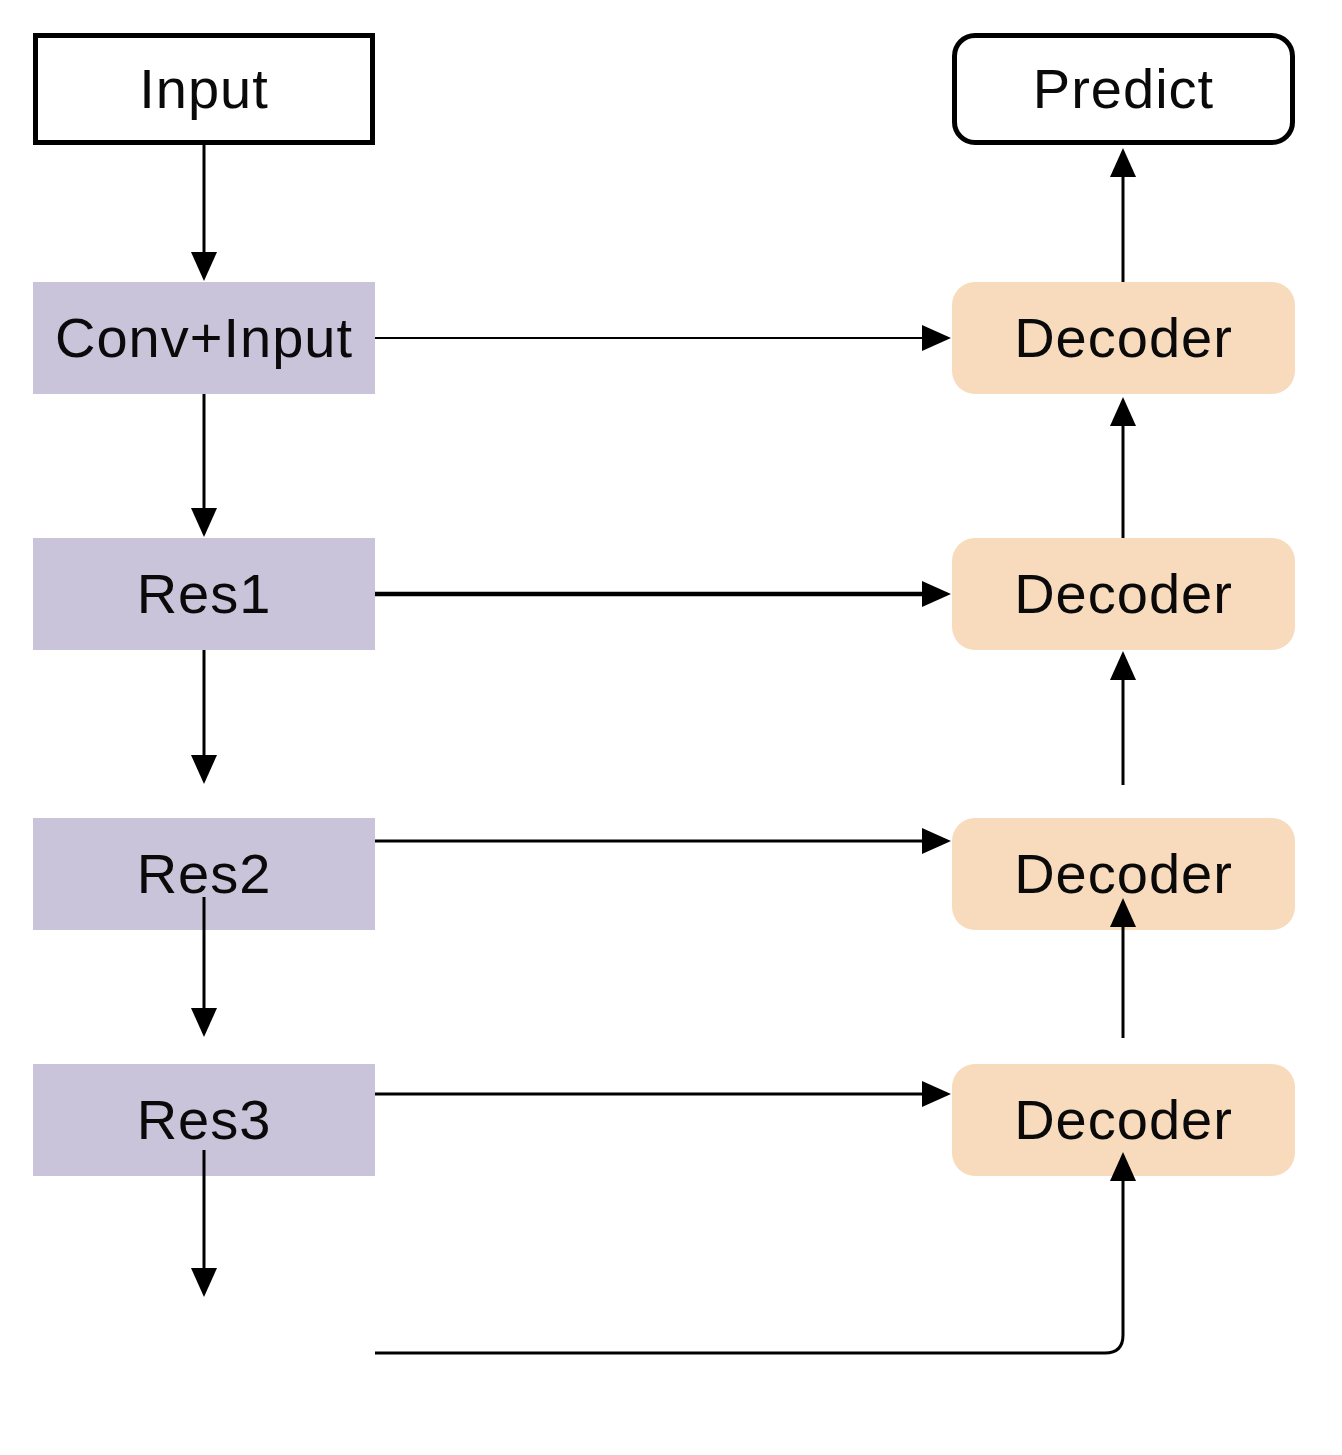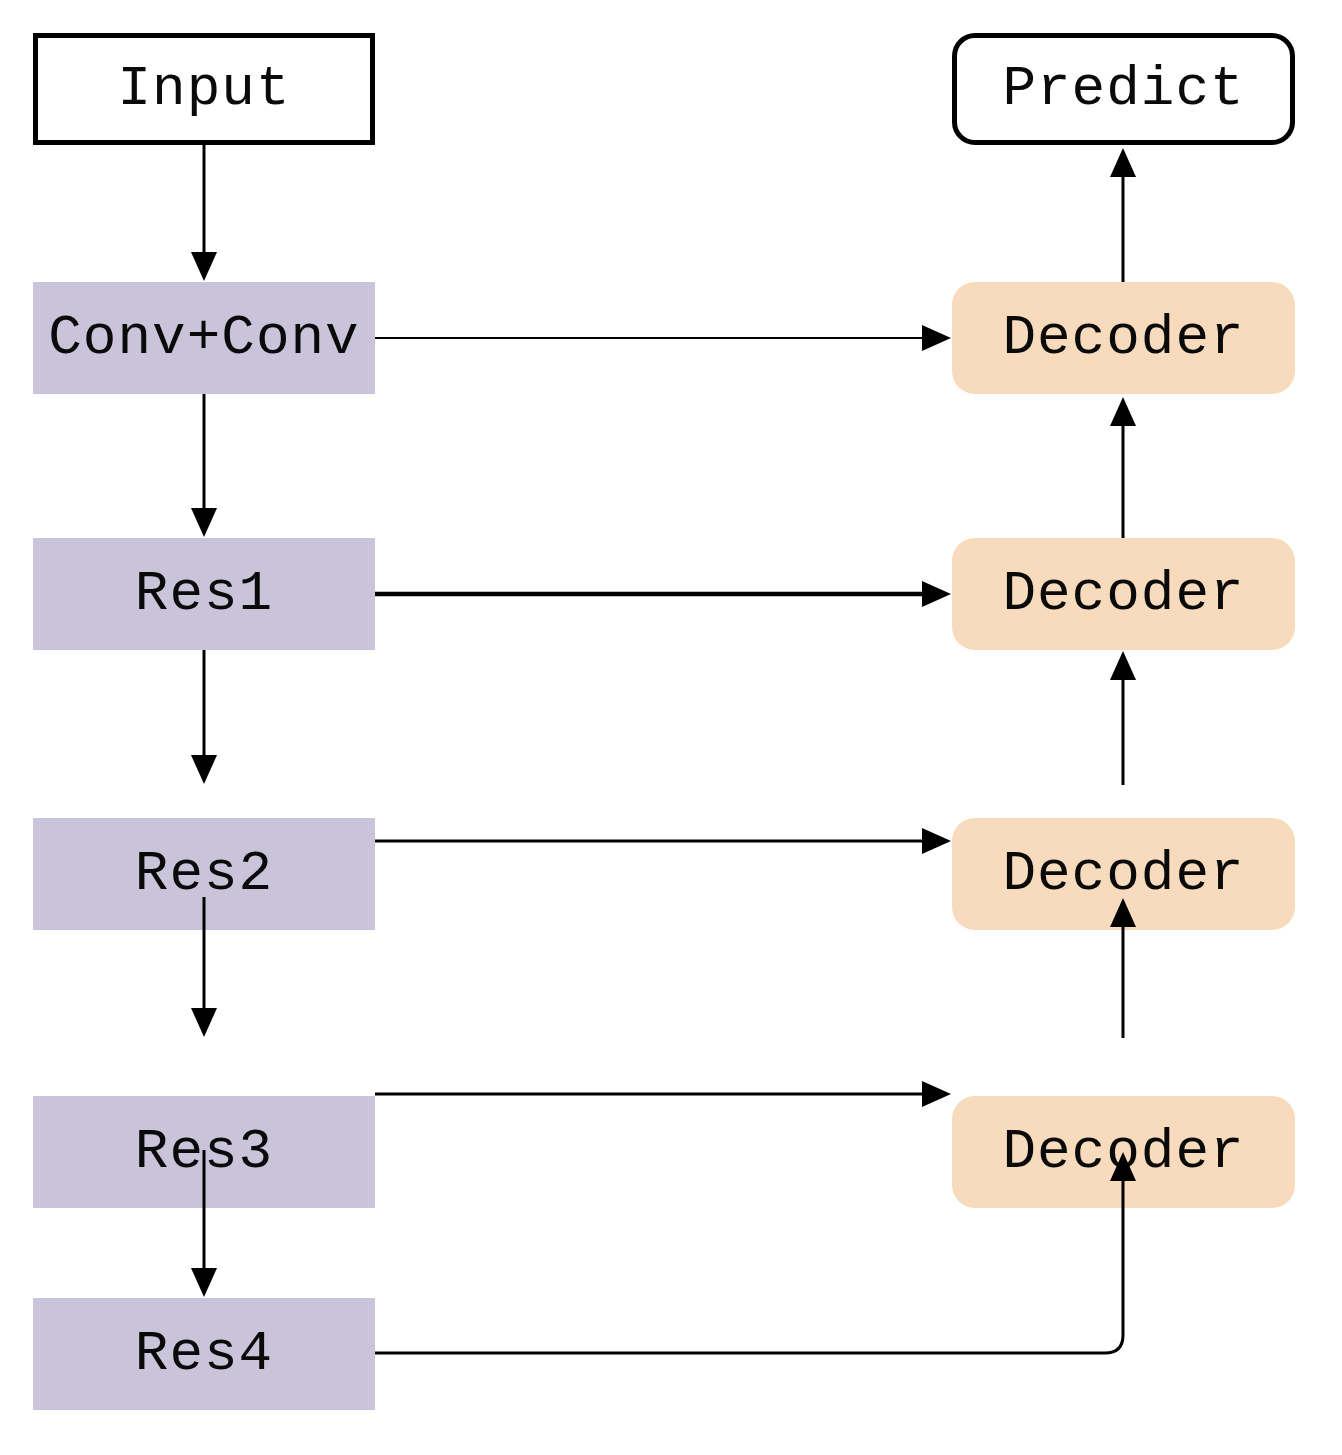--- a/index.html
+++ b/index.html
@@ -1,21 +1,21 @@
 <!DOCTYPE html>
 <html style="--background: #FFFFFF; --encoder-fill: #C9C4DA; --decoder-fill: #F8DBBD; --io-fill: #FFFFFF; --io-border: #000000; --line: #000000; --text: #0A0A0A;"><head>
 <meta charset="utf-8">
 <style>
   html, body { margin: 0; padding: 0; background: #ffffff; }
   .canvas {
     position: relative;
     width: 1342px;
     height: 1455px;
     background: var(--background, #ffffff);
-    font-family: Liberation Mono, monospace;
+    font-family: Liberation Sans, sans-serif;
     overflow: hidden;
   }
   .node {
     position: absolute;
     box-sizing: border-box;
     display: flex;
     align-items: center;
     justify-content: center;
     font-size: 56px;
     letter-spacing: 1px;
@@ -23,45 +23,44 @@
     text-align: center;
     line-height: 1;
   }
   .enc { left: 33px;  width: 342px; height: 112px; background: var(--encoder-fill, #C9C4DA); }
   .dec { left: 952px; width: 343px; height: 112px; background: var(--decoder-fill, #F8DBBD); border-radius: 23px; }
   .io  { background: var(--io-fill, #ffffff); border: 5px solid var(--io-border, #000000); }
   .r0 { top: 33px; }
   .r1 { top: 282px; }
   .r2 { top: 538px; }
   .r3 { top: 818px; }
-  .r4 { top: 1096px; }
+  .r4 { top: 1064px; }
   .r5 { top: 1298px; }
   svg.arrows {
     position: absolute;
     left: 0; top: 0;
     width: 1342px; height: 1455px;
     pointer-events: none;
   }
   .line { stroke: var(--line, #000000); fill: none; }
   .head { fill: var(--line, #000000); stroke: none; }
   .w2  { stroke-width: 2.2px; }
   .w3  { stroke-width: 3px; }
   .w45 { stroke-width: 4.5px; }
 </style>
 </head>
 <body>
 
 <div class="canvas">
 
   <div class="node io enc r0">Input</div>
-  <div class="node enc r1">Conv+Conv</div>
+  <div class="node enc r1">Conv+Input</div>
   <div class="node enc r2">Res1</div>
   <div class="node enc r3">Res2</div>
   <div class="node enc r4">Res3</div>
-  <div class="node enc r5">Res4</div>
 
   <div class="node io dec r0">Predict</div>
   <div class="node dec r1">Decoder</div>
   <div class="node dec r2">Decoder</div>
   <div class="node dec r3">Decoder</div>
   <div class="node dec r4">Decoder</div>
 
   <svg class="arrows" viewBox="0 0 1342 1455">
 
     <g>

